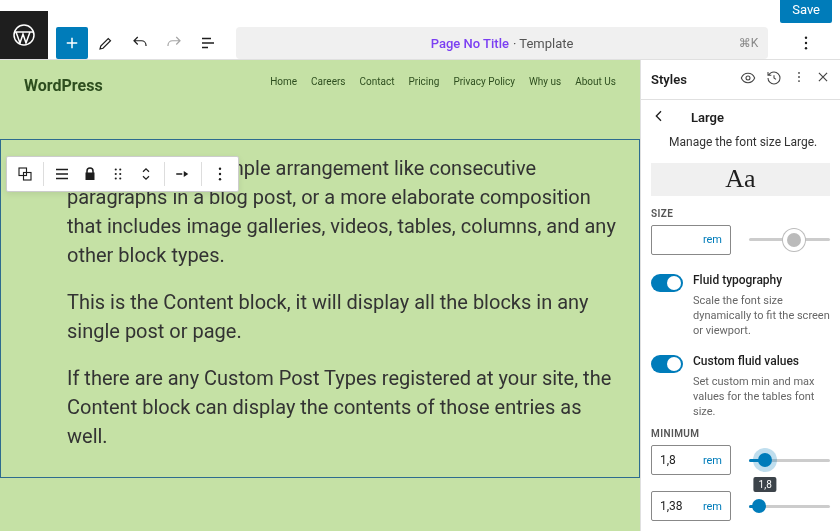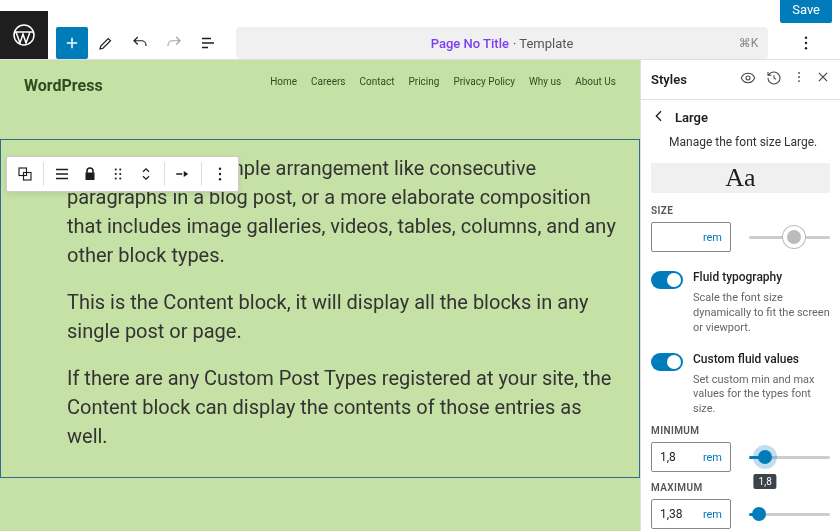--- a/index.html
+++ b/index.html
@@ -39,21 +39,21 @@
   .block-toolbar .tbtn { width: 28px; height: 28px; display: flex; align-items: center; justify-content: center; cursor: pointer; border-radius: 2px; }
 
   
   .content-block { margin-top: 36px; border: 1px solid #2e6b8f; background: #c5e1a5; padding: 14px 20px 26px 66px; }
   .content-block p { font-size: 20px; line-height: 1.45; color: #333; margin-bottom: 18px; }
   .content-block p:last-child { margin-bottom: 0; }
 
   
   .s-header { display: flex; align-items: center; justify-content: space-between; padding: 10px 10px; border-bottom: 1px solid #e0e0e0; font-weight: 600; }
   .s-header .icons { display: flex; gap: 10px; color: #444; }
-  .s-sub { display: flex; align-items: center; gap: 8px; padding: 8px 10px; font-weight: 600; }
+  .s-sub { display: flex; align-items: center; gap: 24px; padding: 8px 10px; font-weight: 600; }
   .s-desc { padding: 0 10px 10px 28px; font-size: 12px; color: #333; }
   .s-preview { margin: 4px 10px 12px; height: 78px; background: #f0f0f0; display: flex; align-items: center; justify-content: center; font-size: 26px; font-family: serif; }
   .s-label { padding: 0 10px; font-size: 10px; font-weight: 600; letter-spacing: .4px; color: #555; text-transform: uppercase; }
   .s-row { display: flex; align-items: center; gap: 18px; padding: 6px 10px 10px; }
   .num-box { display: flex; align-items: center; justify-content: space-between; width: 80px; height: 30px; border: 1px solid #888; border-radius: 2px; padding: 0 8px; font-size: 12px; }
   .num-box .unit { color: #007cba; font-size: 11px; }
   .slider-wrap { flex: 1; display: flex; align-items: center; position: relative; }
   .slider-track { height: 3px; background: #ccc; width: 100%; border-radius: 2px; position: relative; }
   .slider-fill { position: absolute; left:0; top:0; height:100%; background:#007cba; border-radius:2px; }
   .slider-thumb { position: absolute; top: 50%; width: 14px; height: 14px; background: #007cba; border-radius: 50%; transform: translate(-50%, -50%); box-shadow: 0 0 0 5px rgba(0,124,186,.25); }
@@ -272,38 +272,37 @@
     <div class="toggle-row">
       <div class="toggle"></div>
       <div class="toggle-label">Fluid typography</div>
     </div>
     <div class="toggle-help">Scale the font size dynamically to fit the screen or viewport.</div>
 
     <div class="toggle-row">
       <div class="toggle"></div>
       <div class="toggle-label">Custom fluid values</div>
     </div>
-    <div class="toggle-help">Set custom min and max values for the types font size.</div>
+    <div class="toggle-help">Set custom min and max values for the tables font size.</div>
 
     <div class="s-label">MINIMUM</div>
     <div class="s-row">
       <div class="num-box">
         <span>1,8</span>
         <span class="unit">rem</span>
       </div>
       <div class="slider-wrap">
         <div class="slider-track">
           <div class="slider-fill" style="width:20%"></div>
           <div class="slider-thumb" style="left:20%"></div>
         </div>
         <div class="slider-tooltip" style="left:20%">1,8</div>
       </div>
     </div>
 
-    <div class="s-label">MAXIMUM</div>
     <div class="s-row">
       <div class="num-box">
         <span>1,38</span>
         <span class="unit">rem</span>
       </div>
       <div class="slider-wrap">
         <div class="slider-track">
           <div class="slider-fill" style="width:12%"></div>
           <div class="slider-thumb" style="left:12%; box-shadow:none;"></div>
         </div>

